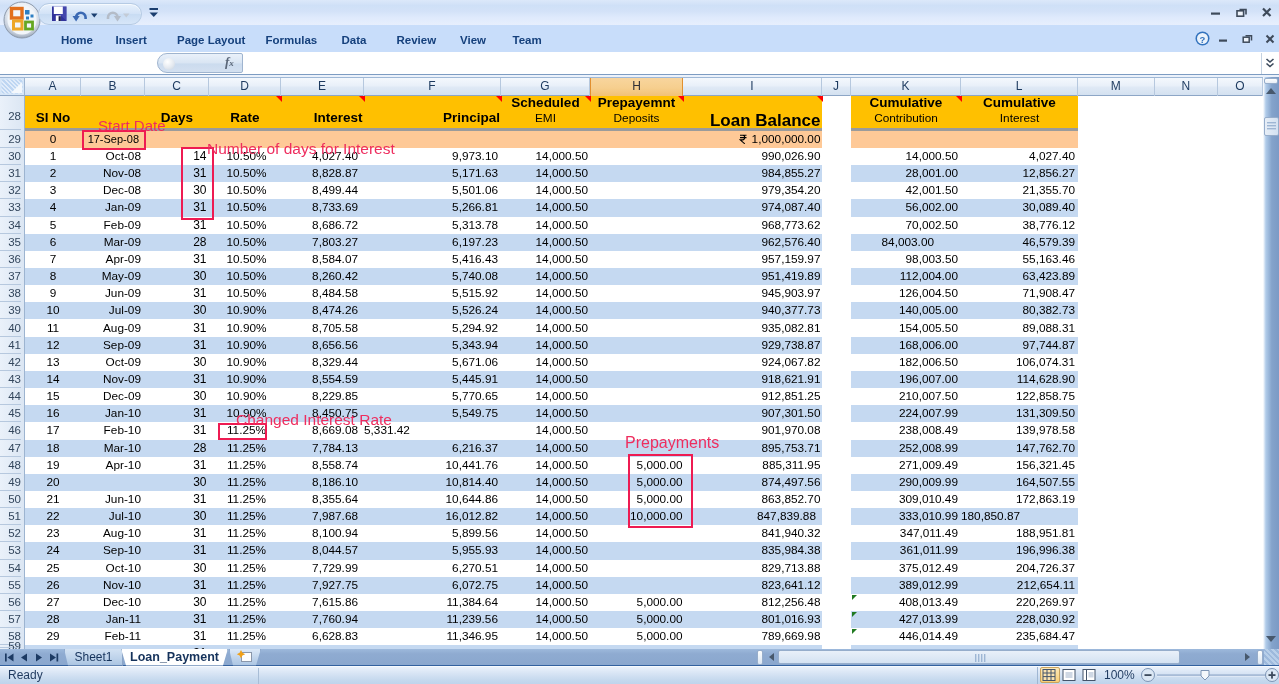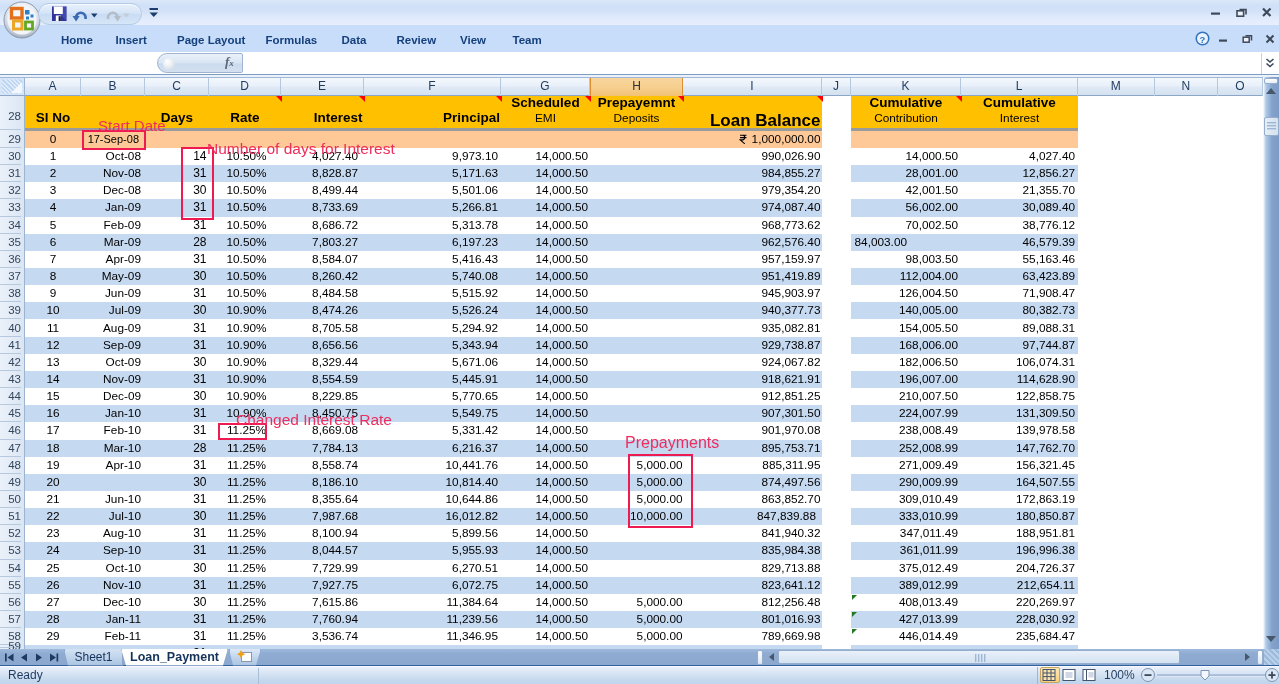--- a/index.html
+++ b/index.html
@@ -270,21 +270,21 @@
 <div style="position:absolute;left:25px;top:233.75px;width:797px;height:17.15px;background:#c5d9f1"></div>
 <div style="position:absolute;left:851px;top:233.75px;width:227px;height:17.15px;background:#c5d9f1"></div>
 <div class="cell" style="left:25px;top:233.75px;width:56px;height:17.15px;line-height:17.15px;text-align:center;">6</div>
 <div class="cell" style="left:81px;top:233.75px;width:60px;height:17.15px;line-height:17.15px;text-align:right;">Mar-09</div>
 <div class="cell" style="left:145px;top:233.75px;width:61.5px;height:17.15px;line-height:17.15px;text-align:right;font-size:12px;">28</div>
 <div class="cell" style="left:212px;top:233.75px;width:69px;height:17.15px;line-height:17.15px;text-align:center;">10.50%</div>
 <div class="cell" style="left:281px;top:233.75px;width:77px;height:17.15px;line-height:17.15px;text-align:right;">7,803.27</div>
 <div class="cell" style="left:364px;top:233.75px;width:134px;height:17.15px;line-height:17.15px;text-align:right;">6,197.23</div>
 <div class="cell" style="left:501px;top:233.75px;width:87px;height:17.15px;line-height:17.15px;text-align:right;">14,000.50</div>
 <div class="cell" style="left:683px;top:233.75px;width:137.5px;height:17.15px;line-height:17.15px;text-align:right;">962,576.40</div>
-<div class="cell" style="left:800px;top:233.75px;width:107px;height:20px;line-height:17.15px;text-align:right;padding-left:12px;">84,003.00</div>
+<div class="cell" style="left:827px;top:233.75px;width:107px;height:20px;line-height:17.15px;text-align:right;padding-left:12px;">84,003.00</div>
 <div class="cell" style="left:961px;top:233.75px;width:114px;height:17.15px;line-height:17.15px;text-align:right;">46,579.39</div>
 <div class="cell" style="left:25px;top:250.89999999999998px;width:56px;height:17.15px;line-height:17.15px;text-align:center;">7</div>
 <div class="cell" style="left:81px;top:250.89999999999998px;width:60px;height:17.15px;line-height:17.15px;text-align:right;">Apr-09</div>
 <div class="cell" style="left:145px;top:250.89999999999998px;width:61.5px;height:17.15px;line-height:17.15px;text-align:right;font-size:12px;">31</div>
 <div class="cell" style="left:212px;top:250.89999999999998px;width:69px;height:17.15px;line-height:17.15px;text-align:center;">10.50%</div>
 <div class="cell" style="left:281px;top:250.89999999999998px;width:77px;height:17.15px;line-height:17.15px;text-align:right;">8,584.07</div>
 <div class="cell" style="left:364px;top:250.89999999999998px;width:134px;height:17.15px;line-height:17.15px;text-align:right;">5,416.43</div>
 <div class="cell" style="left:501px;top:250.89999999999998px;width:87px;height:17.15px;line-height:17.15px;text-align:right;">14,000.50</div>
 <div class="cell" style="left:683px;top:250.89999999999998px;width:137.5px;height:17.15px;line-height:17.15px;text-align:right;">957,159.97</div>
 <div class="cell" style="left:851px;top:250.89999999999998px;width:107px;height:17.15px;line-height:17.15px;text-align:right;">98,003.50</div>
@@ -387,21 +387,21 @@
 <div class="cell" style="left:364px;top:405.25px;width:134px;height:17.15px;line-height:17.15px;text-align:right;">5,549.75</div>
 <div class="cell" style="left:501px;top:405.25px;width:87px;height:17.15px;line-height:17.15px;text-align:right;">14,000.50</div>
 <div class="cell" style="left:683px;top:405.25px;width:137.5px;height:17.15px;line-height:17.15px;text-align:right;">907,301.50</div>
 <div class="cell" style="left:851px;top:405.25px;width:107px;height:17.15px;line-height:17.15px;text-align:right;">224,007.99</div>
 <div class="cell" style="left:961px;top:405.25px;width:114px;height:17.15px;line-height:17.15px;text-align:right;">131,309.50</div>
 <div class="cell" style="left:25px;top:422.4px;width:56px;height:17.15px;line-height:17.15px;text-align:center;">17</div>
 <div class="cell" style="left:81px;top:422.4px;width:60px;height:17.15px;line-height:17.15px;text-align:right;">Feb-10</div>
 <div class="cell" style="left:145px;top:422.4px;width:61.5px;height:17.15px;line-height:17.15px;text-align:right;font-size:12px;">31</div>
 <div class="cell" style="left:212px;top:422.4px;width:69px;height:17.15px;line-height:17.15px;text-align:center;">11.25%</div>
 <div class="cell" style="left:281px;top:422.4px;width:77px;height:17.15px;line-height:17.15px;text-align:right;">8,669.08</div>
-<div class="cell" style="left:364px;top:422.4px;width:134px;height:17.15px;line-height:17.15px;text-align:right;">5,331.42</div>
+<div class="cell" style="left:364px;top:422.4px;width:134px;height:17.15px;line-height:17.15px;text-align:left;">5,331.42</div>
 <div class="cell" style="left:501px;top:422.4px;width:87px;height:17.15px;line-height:17.15px;text-align:right;">14,000.50</div>
 <div class="cell" style="left:683px;top:422.4px;width:137.5px;height:17.15px;line-height:17.15px;text-align:right;">901,970.08</div>
 <div class="cell" style="left:851px;top:422.4px;width:107px;height:17.15px;line-height:17.15px;text-align:right;">238,008.49</div>
 <div class="cell" style="left:961px;top:422.4px;width:114px;height:17.15px;line-height:17.15px;text-align:right;">139,978.58</div>
 <div style="position:absolute;left:25px;top:439.54999999999995px;width:797px;height:17.15px;background:#c5d9f1"></div>
 <div style="position:absolute;left:851px;top:439.54999999999995px;width:227px;height:17.15px;background:#c5d9f1"></div>
 <div class="cell" style="left:25px;top:439.54999999999995px;width:56px;height:17.15px;line-height:17.15px;text-align:center;">18</div>
 <div class="cell" style="left:81px;top:439.54999999999995px;width:60px;height:17.15px;line-height:17.15px;text-align:right;">Mar-10</div>
 <div class="cell" style="left:145px;top:439.54999999999995px;width:61.5px;height:17.15px;line-height:17.15px;text-align:right;font-size:12px;">28</div>
 <div class="cell" style="left:212px;top:439.54999999999995px;width:69px;height:17.15px;line-height:17.15px;text-align:center;">11.25%</div>
@@ -451,21 +451,21 @@
 <div class="cell" style="left:25px;top:508.15px;width:56px;height:17.15px;line-height:17.15px;text-align:center;">22</div>
 <div class="cell" style="left:81px;top:508.15px;width:60px;height:17.15px;line-height:17.15px;text-align:right;">Jul-10</div>
 <div class="cell" style="left:145px;top:508.15px;width:61.5px;height:17.15px;line-height:17.15px;text-align:right;font-size:12px;">30</div>
 <div class="cell" style="left:212px;top:508.15px;width:69px;height:17.15px;line-height:17.15px;text-align:center;">11.25%</div>
 <div class="cell" style="left:281px;top:508.15px;width:77px;height:17.15px;line-height:17.15px;text-align:right;">7,987.68</div>
 <div class="cell" style="left:364px;top:508.15px;width:134px;height:17.15px;line-height:17.15px;text-align:right;">16,012.82</div>
 <div class="cell" style="left:501px;top:508.15px;width:87px;height:17.15px;line-height:17.15px;text-align:right;">14,000.50</div>
 <div class="cell" style="left:590px;top:508.15px;width:92.5px;height:17.15px;line-height:17.15px;text-align:right;">10,000.00</div>
 <div class="cell" style="left:683px;top:508.15px;width:133px;height:17.15px;line-height:17.15px;text-align:right;">847,839.88</div>
 <div class="cell" style="left:851px;top:508.15px;width:107px;height:17.15px;line-height:17.15px;text-align:right;">333,010.99</div>
-<div class="cell" style="left:961px;top:508.15px;width:114px;height:23px;line-height:17.15px;text-align:right;">180,850.87</div>
+<div class="cell" style="left:961px;top:508.15px;width:114px;height:23px;line-height:17.15px;text-align:left;">180,850.87</div>
 <div class="cell" style="left:25px;top:525.3px;width:56px;height:17.15px;line-height:17.15px;text-align:center;">23</div>
 <div class="cell" style="left:81px;top:525.3px;width:60px;height:17.15px;line-height:17.15px;text-align:right;">Aug-10</div>
 <div class="cell" style="left:145px;top:525.3px;width:61.5px;height:17.15px;line-height:17.15px;text-align:right;font-size:12px;">31</div>
 <div class="cell" style="left:212px;top:525.3px;width:69px;height:17.15px;line-height:17.15px;text-align:center;">11.25%</div>
 <div class="cell" style="left:281px;top:525.3px;width:77px;height:17.15px;line-height:17.15px;text-align:right;">8,100.94</div>
 <div class="cell" style="left:364px;top:525.3px;width:134px;height:17.15px;line-height:17.15px;text-align:right;">5,899.56</div>
 <div class="cell" style="left:501px;top:525.3px;width:87px;height:17.15px;line-height:17.15px;text-align:right;">14,000.50</div>
 <div class="cell" style="left:683px;top:525.3px;width:137.5px;height:17.15px;line-height:17.15px;text-align:right;">841,940.32</div>
 <div class="cell" style="left:851px;top:525.3px;width:107px;height:17.15px;line-height:17.15px;text-align:right;">347,011.49</div>
 <div class="cell" style="left:961px;top:525.3px;width:114px;height:17.15px;line-height:17.15px;text-align:right;">188,951.81</div>
@@ -526,21 +526,21 @@
 <div class="cell" style="left:501px;top:611.05px;width:87px;height:17.15px;line-height:17.15px;text-align:right;">14,000.50</div>
 <div class="cell" style="left:590px;top:611.05px;width:92.5px;height:17.15px;line-height:17.15px;text-align:right;">5,000.00</div>
 <div class="cell" style="left:683px;top:611.05px;width:137.5px;height:17.15px;line-height:17.15px;text-align:right;">801,016.93</div>
 <div class="cell" style="left:851px;top:611.05px;width:107px;height:17.15px;line-height:17.15px;text-align:right;">427,013.99</div>
 <div class="cell" style="left:961px;top:611.05px;width:114px;height:17.15px;line-height:17.15px;text-align:right;">228,030.92</div>
 <div style="position:absolute;left:852px;top:612.05px;width:0;height:0;border-top:5px solid #217a21;border-right:5px solid transparent"></div>
 <div class="cell" style="left:25px;top:628.1999999999999px;width:56px;height:17.15px;line-height:17.15px;text-align:center;">29</div>
 <div class="cell" style="left:81px;top:628.1999999999999px;width:60px;height:17.15px;line-height:17.15px;text-align:right;">Feb-11</div>
 <div class="cell" style="left:145px;top:628.1999999999999px;width:61.5px;height:17.15px;line-height:17.15px;text-align:right;font-size:12px;">31</div>
 <div class="cell" style="left:212px;top:628.1999999999999px;width:69px;height:17.15px;line-height:17.15px;text-align:center;">11.25%</div>
-<div class="cell" style="left:281px;top:628.1999999999999px;width:77px;height:17.15px;line-height:17.15px;text-align:right;">3,536.74</div>
+<div class="cell" style="left:281px;top:628.1999999999999px;width:77px;height:17.15px;line-height:17.15px;text-align:right;">6,628.83</div>
 <div class="cell" style="left:364px;top:628.1999999999999px;width:134px;height:17.15px;line-height:17.15px;text-align:right;">11,346.95</div>
 <div class="cell" style="left:501px;top:628.1999999999999px;width:87px;height:17.15px;line-height:17.15px;text-align:right;">14,000.50</div>
 <div class="cell" style="left:590px;top:628.1999999999999px;width:92.5px;height:17.15px;line-height:17.15px;text-align:right;">5,000.00</div>
 <div class="cell" style="left:683px;top:628.1999999999999px;width:137.5px;height:17.15px;line-height:17.15px;text-align:right;">789,669.98</div>
 <div class="cell" style="left:851px;top:628.1999999999999px;width:107px;height:17.15px;line-height:17.15px;text-align:right;">446,014.49</div>
 <div class="cell" style="left:961px;top:628.1999999999999px;width:114px;height:17.15px;line-height:17.15px;text-align:right;">235,684.47</div>
 <div style="position:absolute;left:852px;top:629.1999999999999px;width:0;height:0;border-top:5px solid #217a21;border-right:5px solid transparent"></div>
 <div style="position:absolute;left:25px;top:645.3499999999999px;width:797px;height:17.15px;background:#c5d9f1"></div>
 <div style="position:absolute;left:851px;top:645.3499999999999px;width:227px;height:17.15px;background:#c5d9f1"></div>
 <div class="cell" style="left:25px;top:645.3499999999999px;width:56px;height:17.15px;line-height:17.15px;text-align:center;">30</div>

